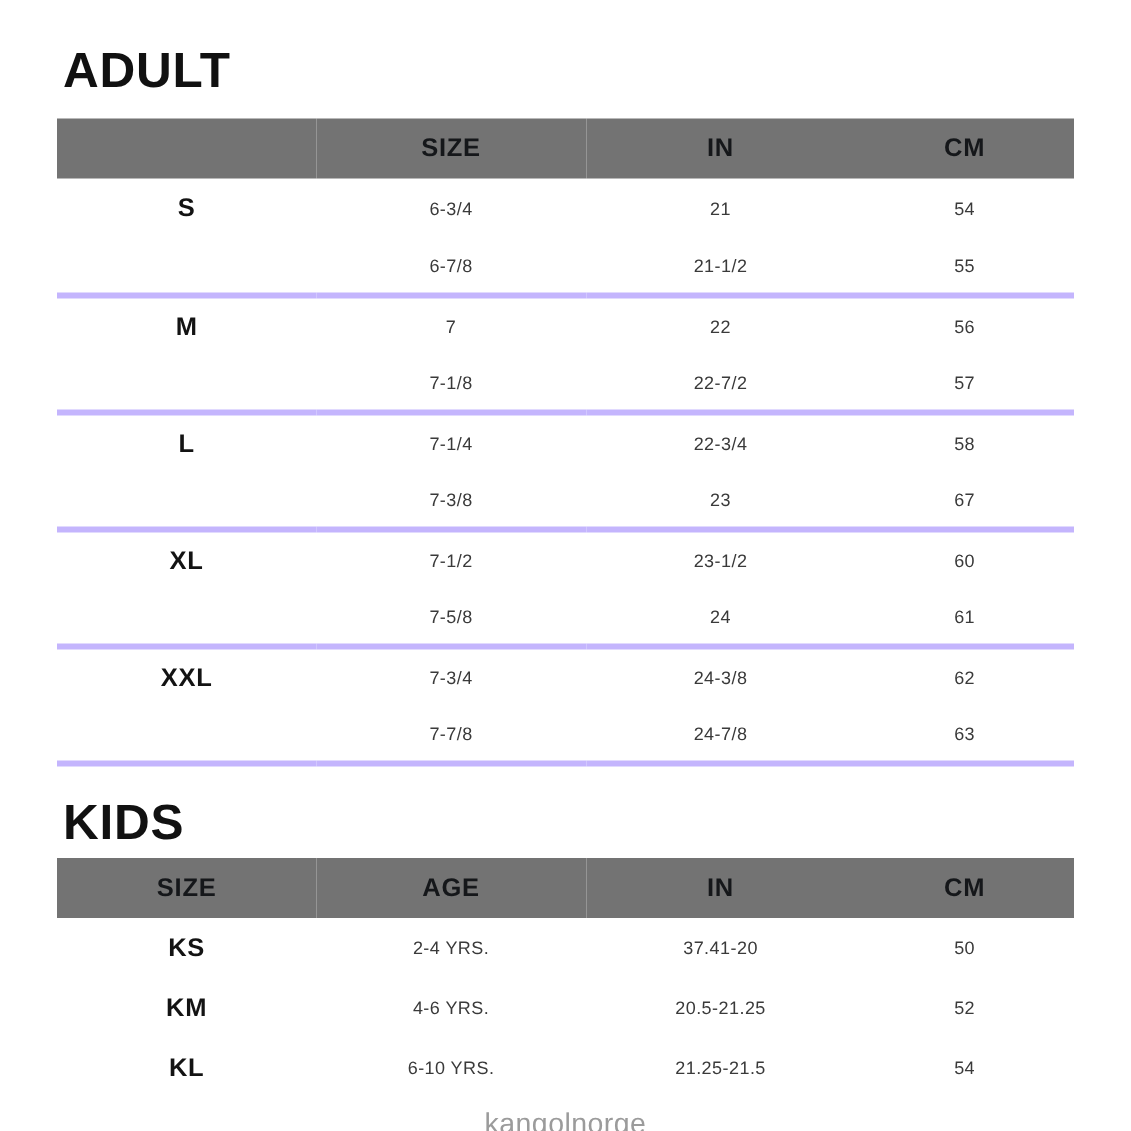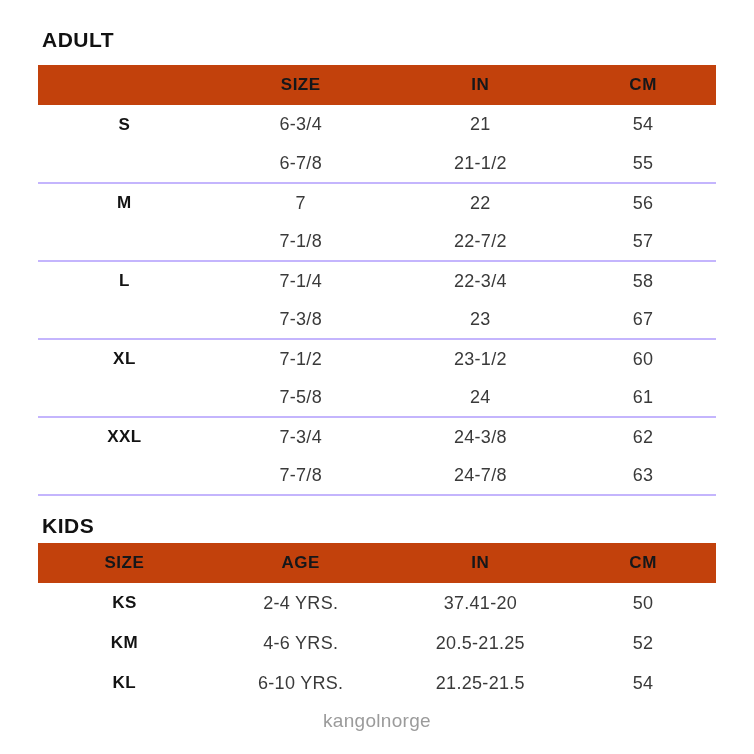--- a/index.html
+++ b/index.html
@@ -4,64 +4,64 @@
 <style>
   * { margin: 0; padding: 0; box-sizing: border-box; }
   html, body {
     width: 754px; height: 754px;
     background: #ffffff;
     font-family: "Liberation Sans", sans-serif;
     overflow: hidden;
   }
   .page { padding: 28px 38px 0 38px; }
   .section-title {
-    font-size: 21px;
+    font-size: 33px;
     font-weight: 800;
     letter-spacing: 0.5px;
     color: #111111;
     margin-left: 4px;
   }
   .title-adult { margin-bottom: 13px; }
   .title-kids { margin-top: 18px; margin-bottom: 5px; }
   table {
     width: 100%;
     border-collapse: collapse;
     table-layout: fixed;
   }
   col.c1 { width: 25.5%; }
   col.c2 { width: 26.5%; }
   col.c3 { width: 26.5%; }
   col.c4 { width: 21.5%; }
   thead th {
-    background: #c2410c;
+    background: #737373;
     height: 40px;
     font-size: 17px;
     font-weight: 800;
     letter-spacing: 0.5px;
     color: #15171a;
     text-align: center;
     vertical-align: middle;
   }
   tbody td {
     height: 39px;
     text-align: center;
     vertical-align: middle;
-    font-size: 18px;
+    font-size: 12px;
     font-weight: 400;
     color: #3a3a3a;
     letter-spacing: 0.3px;
   }
   .kids-table tbody td { height: 40px; }
   tbody td.lbl {
     font-weight: 800;
     font-size: 17px;
     color: #131313;
     letter-spacing: 0.5px;
   }
-  tr.group-end td { border-bottom: 2px solid #c4b5fd; }
+  tr.group-end td { border-bottom: 4px solid #c4b5fd; }
   .footer {
     margin-top: 7px;
     text-align: center;
     font-size: 19px;
     color: #9b9b9b;
     letter-spacing: 0.3px;
   }
 </style>
 </head>
 <body>

